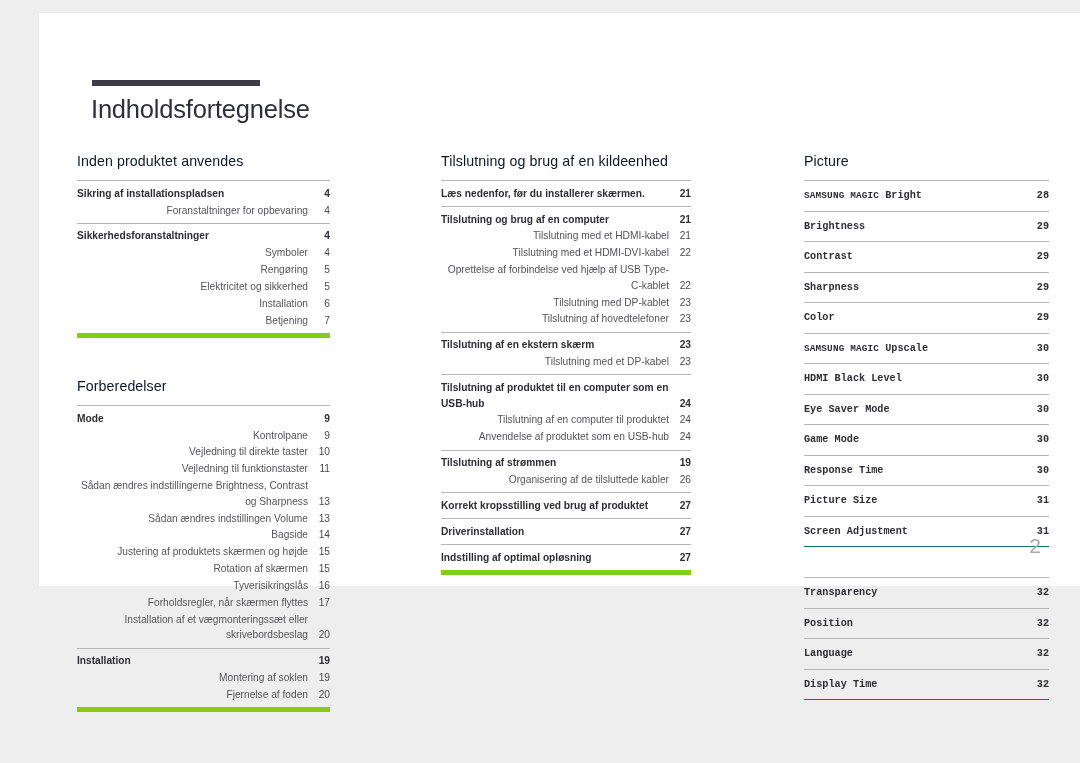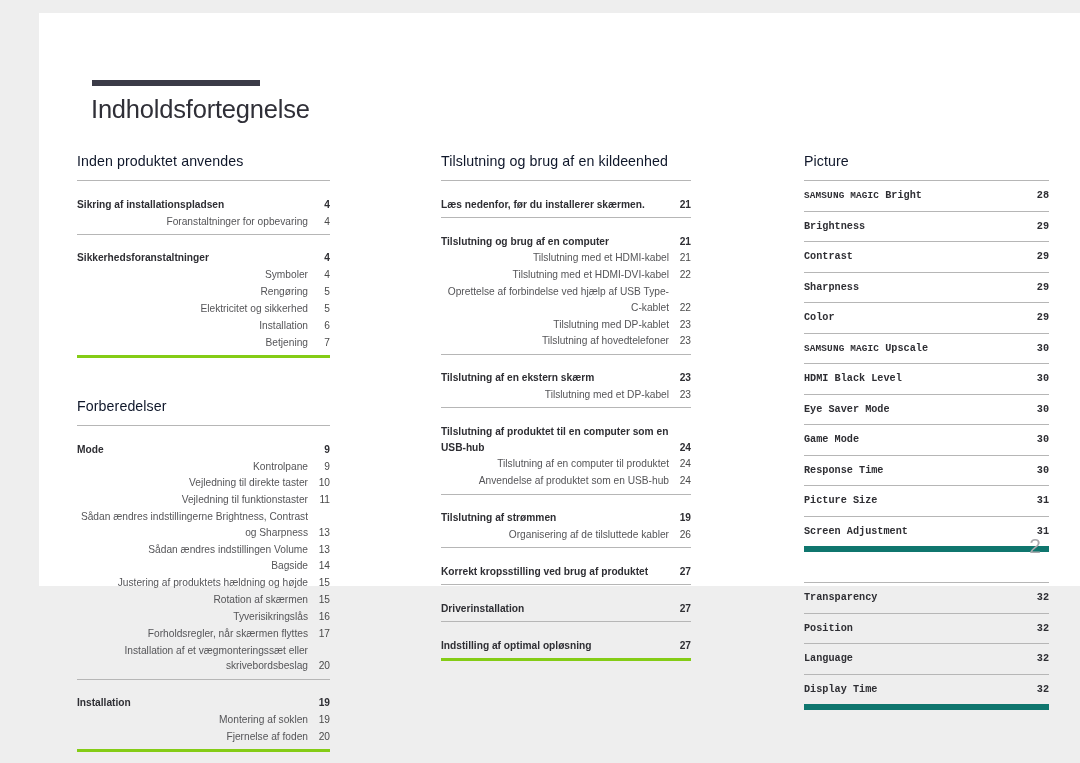--- a/index.html
+++ b/index.html
@@ -69,37 +69,37 @@
     color: #0f172a;
     letter-spacing: 0.1px;
     margin: 0 0 11px 0;
     white-space: nowrap;
   }
   .section + .section { margin-top: 0; }
 
   
   .group {
     border-top: 1px solid #b6b6b6;
-    padding-top: 15px;
+    padding-top: 4px;
     padding-bottom: 4px;
   }
-  .group.last { border-bottom: 3px solid #84cc16; }
+  .group.last { border-bottom: 5px solid #84cc16; }
 
   
   .group.spaced {
     border-top: none;
     padding: 0;
   }
   .group.spaced .entry {
     border-top: 1px solid #b6b6b6;
     padding: 7px 0 7px 0;
     font-family: Liberation Mono, monospace;
   }
   .group.spaced .entry.last-row {
-    border-bottom: 6px solid #0f766e;
+    border-bottom: 1px solid #0f766e;
     gap: 8px;
   }
 
   
   .entry {
     display: flex;
     align-items: flex-start;
     justify-content: space-between;
     font-size: 10.2px;
     line-height: 15.5px;
@@ -210,21 +210,21 @@
             </div>
             <div class="entry level-2">
               <span class="label">Sådan ændres indstillingen Volume</span>
               <span class="pageno">13</span>
             </div>
             <div class="entry level-2">
               <span class="label">Bagside</span>
               <span class="pageno">14</span>
             </div>
             <div class="entry level-2">
-              <span class="label">Justering af produktets hældning og højde</span>
+              <span class="label">Justering af produktets skærmen og højde</span>
               <span class="pageno">15</span>
             </div>
             <div class="entry level-2">
               <span class="label">Rotation af skærmen</span>
               <span class="pageno">15</span>
             </div>
             <div class="entry level-2">
               <span class="label">Tyverisikringslås</span>
               <span class="pageno">16</span>
             </div>

